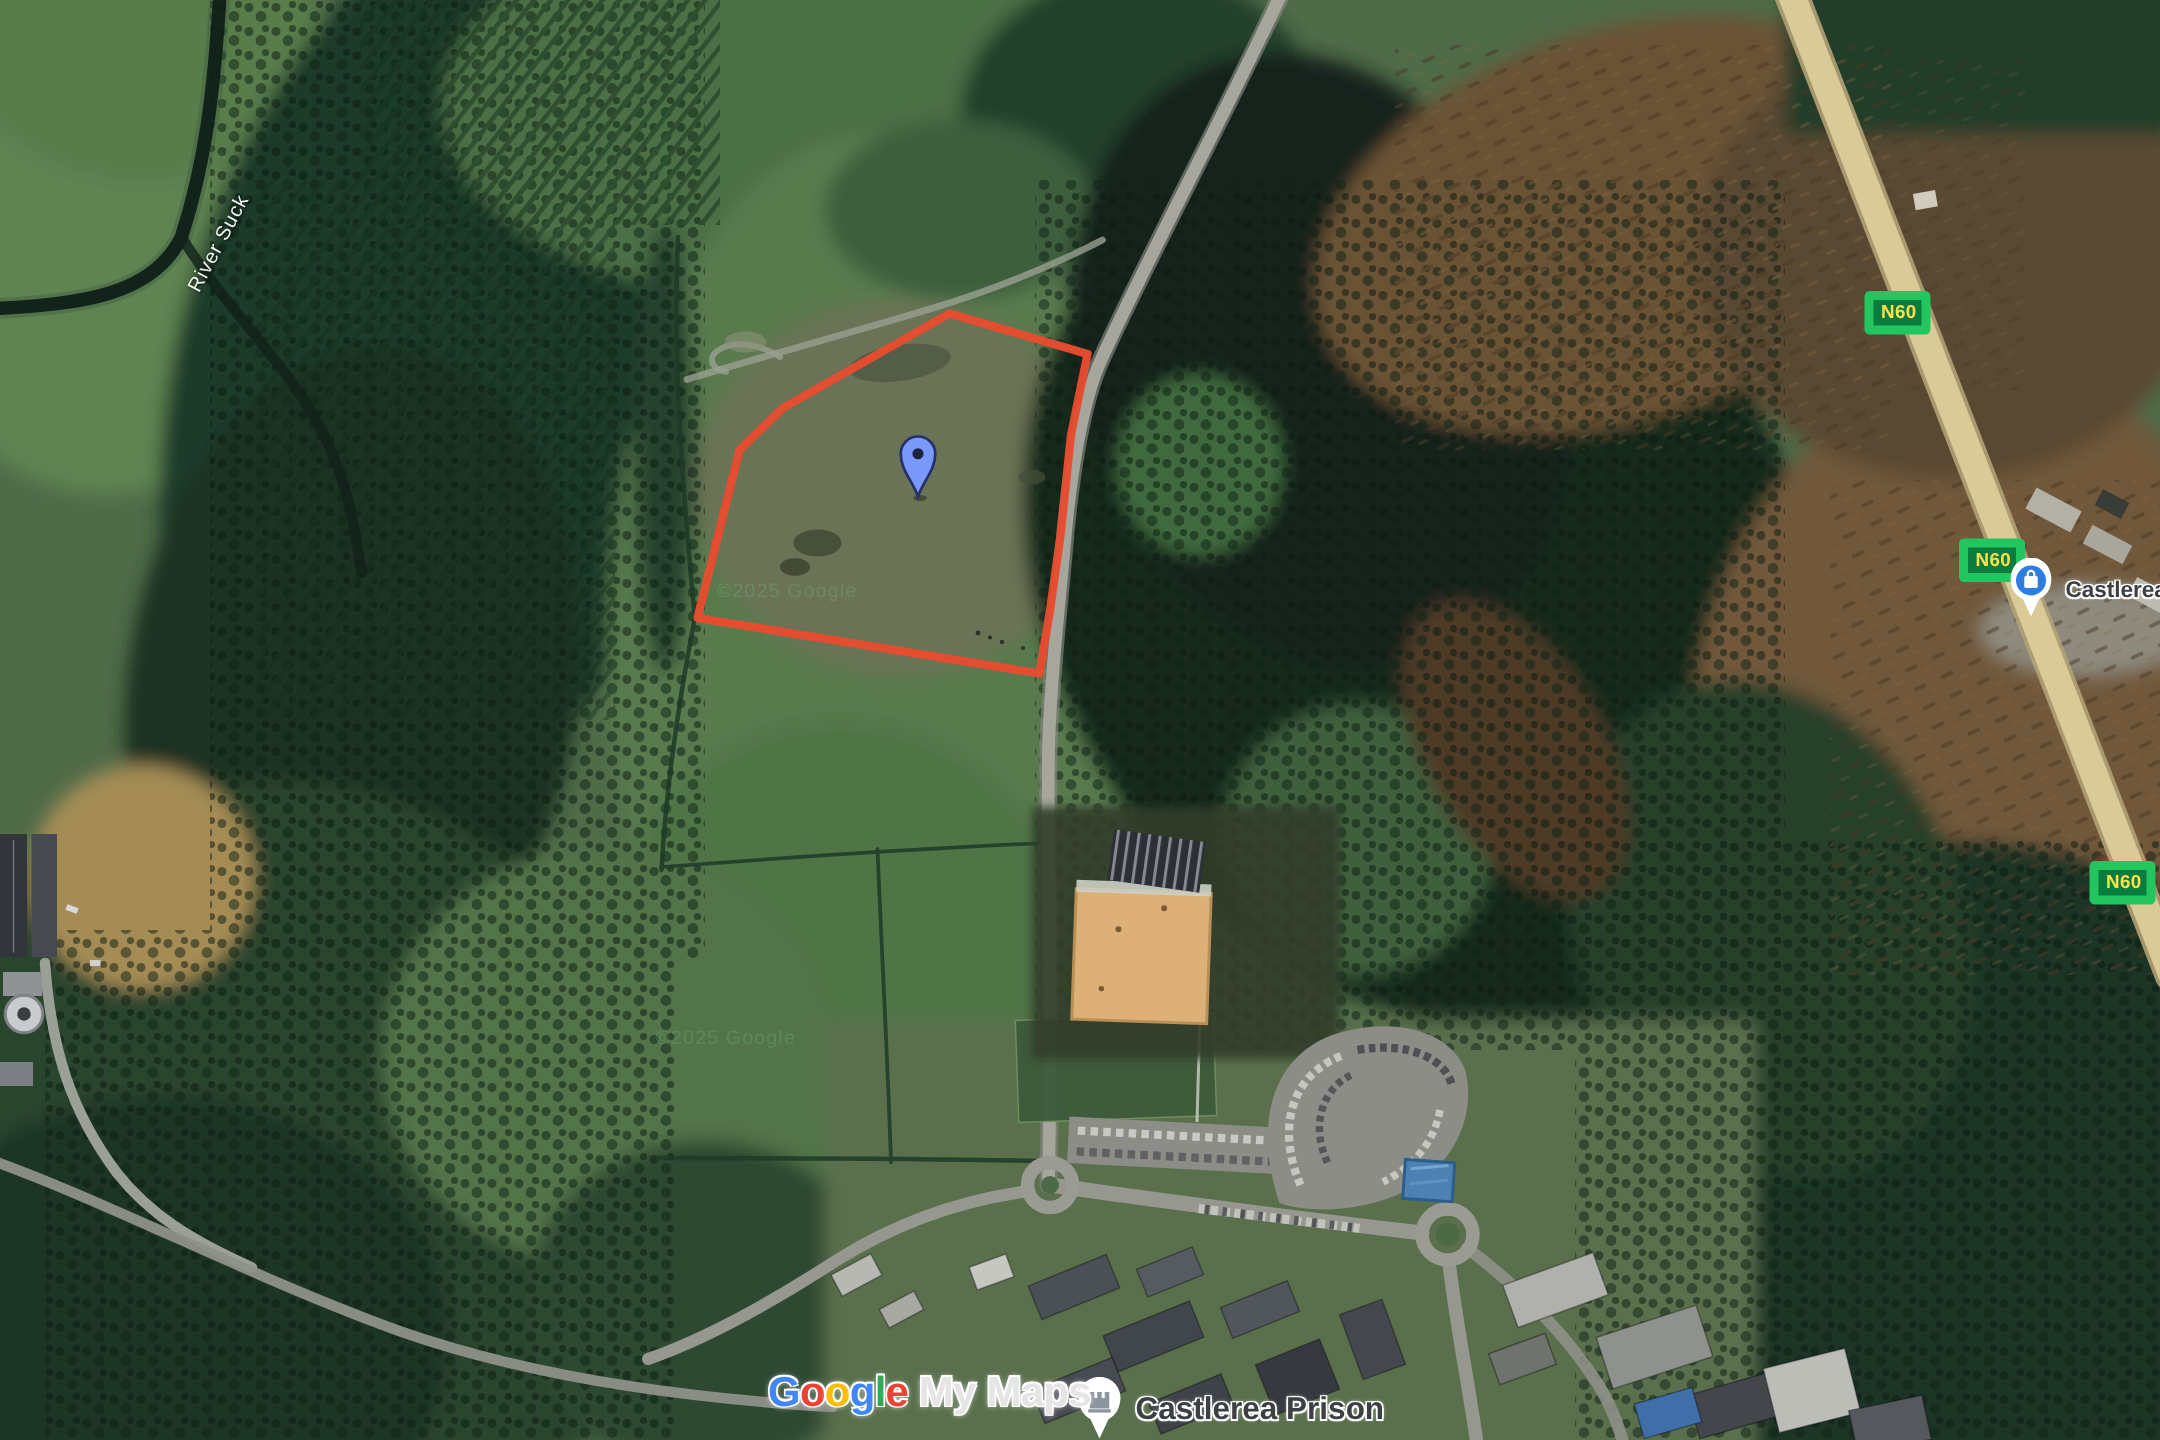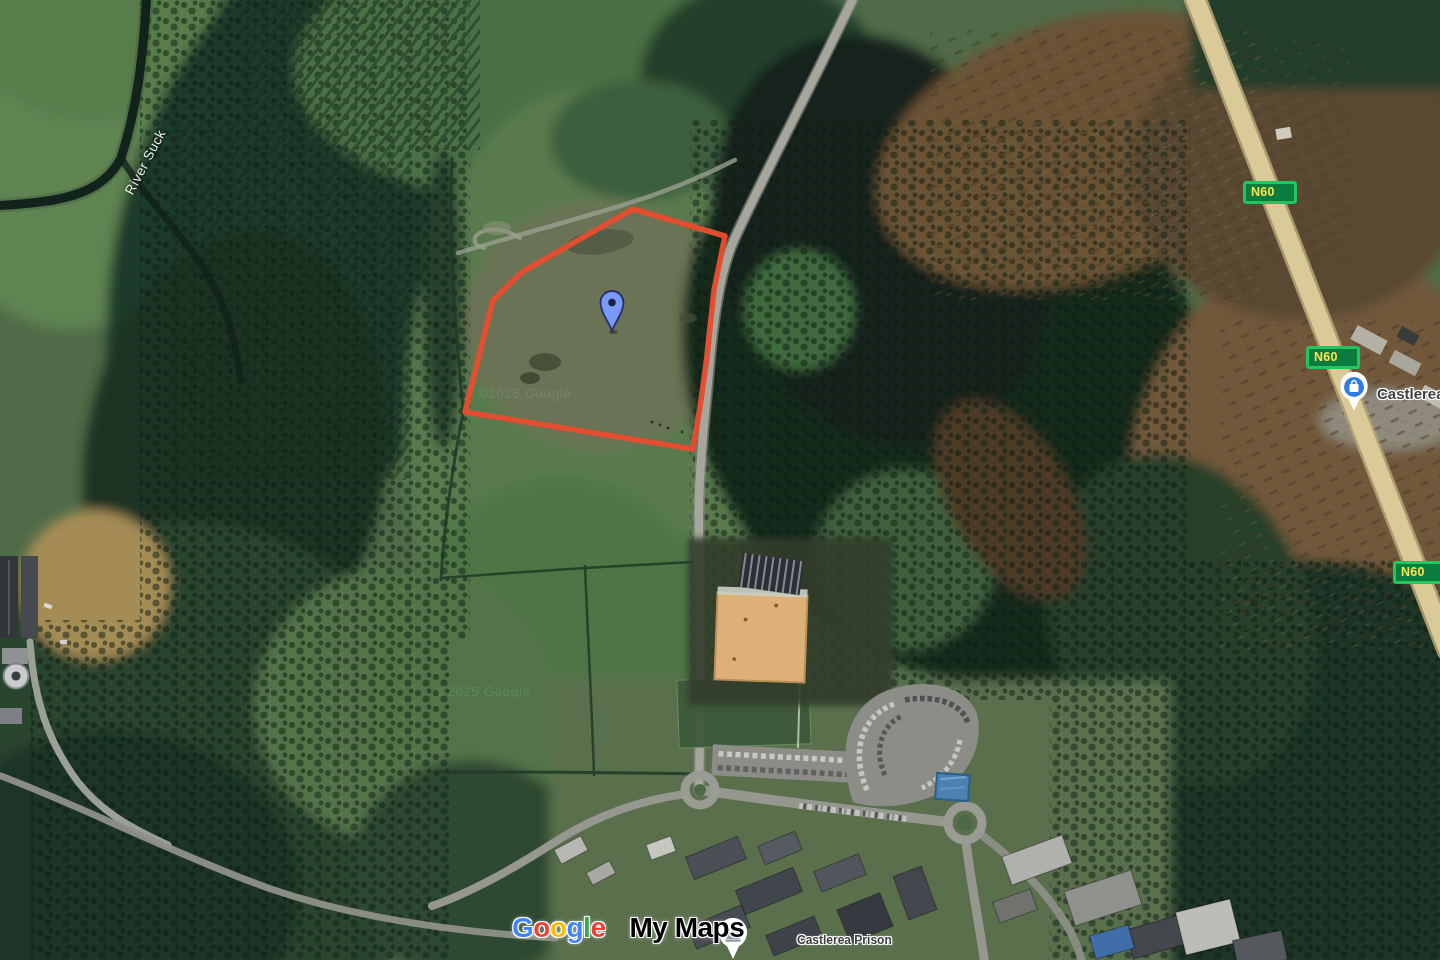--- a/index.html
+++ b/index.html
@@ -14,36 +14,36 @@
     color:#3d4043;font-weight:700;
     text-shadow:-1px -1px 0 #fff,1px -1px 0 #fff,-1px 1px 0 #fff,1px 1px 0 #fff,0 0 3px #fff;
   }
   .river-label{
     left:122px;top:190px;transform:rotate(-62deg);transform-origin:0 0;
     color:#eef3ec;font-size:13.5px;font-weight:500;letter-spacing:.6px;
     text-shadow:0 1px 2px rgba(0,0,0,.85);
   }
   .n-badge{
     position:absolute;z-index:3;
-    background:#0a7d3e;color:#ffe14d;border:3px solid #22c55e;border-radius:3.5px;
-    font-size:12.5px;font-weight:700;padding:1px 19px 2px 5px;letter-spacing:.3px;
+    background:#0a7d3e;color:#ffe14d;border:6px solid #22c55e;border-radius:3.5px;
+    font-size:12.5px;font-weight:700;padding:1px 3px 2px 5px;letter-spacing:.3px;margin-top:13px;
   }
   .attr{
     position:absolute;z-index:2;color:#86efac;opacity:.17;font-size:13px;letter-spacing:.8px;
   }
   .poi{display:flex;align-items:center;gap:7px;}
-  .poi-text-lg{font-size:12px;margin-left:40px;}
+  .poi-text-lg{font-size:21px;}
   .poi-text-md{font-size:15px;}
   .gwm{left:512px;top:912px;display:flex;align-items:baseline;z-index:4;}
   .gwm span{
     font-size:28px;font-weight:700;letter-spacing:-.5px;
     text-shadow:-1px -1px 0 #fff,1px -1px 0 #fff,-1px 1px 0 #fff,1px 1px 0 #fff,0 0 4px #fff;
   }
   .gl-b{color:#4285F4}.gl-r{color:#EA4335}.gl-y{color:#FBBC05}.gl-g{color:#34A853}
-  .gwm .suffix{color:#000000;margin-left:24px;letter-spacing:-.5px;}
+  .gwm .suffix{color:#e5e5e5;margin-left:7px;letter-spacing:-.5px;}
 </style>
 </head>
 <body>
 
 <div id="stage">
 
   <svg class="mapsvg" width="1440" height="960" viewBox="0 0 1440 960">
     <defs>
       <filter id="f6" x="-30%" y="-30%" width="160%" height="160%">
           <feGaussianBlur stdDeviation="6"></feGaussianBlur>

